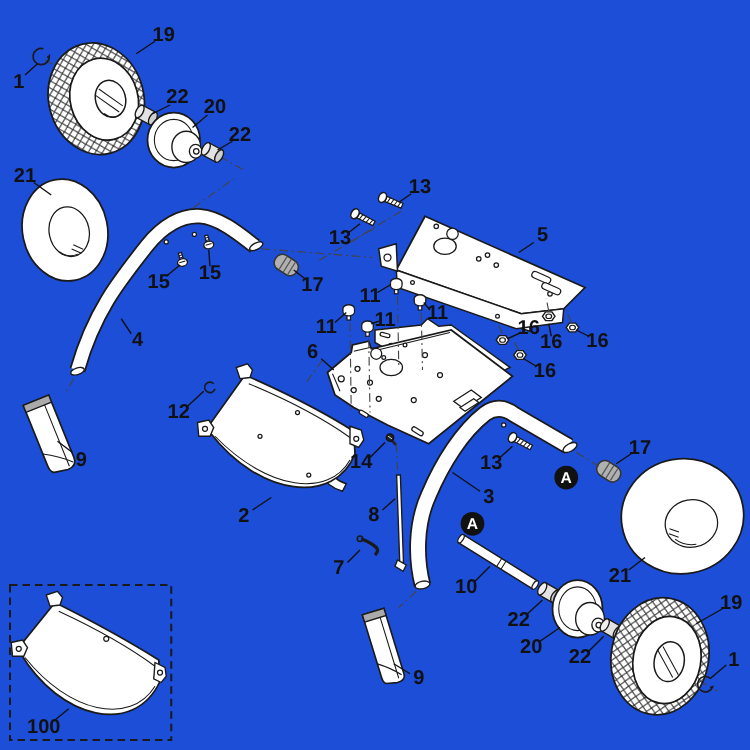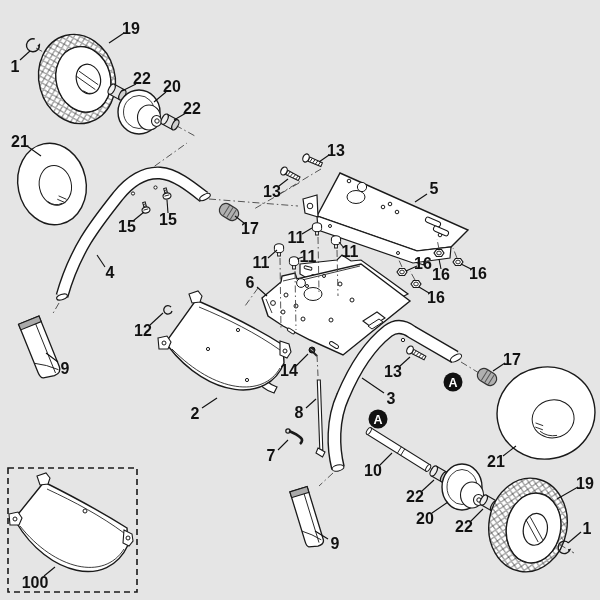--- a/index.html
+++ b/index.html
@@ -1,16 +1,16 @@
 <!DOCTYPE html>
 <html><head>
 <meta charset="utf-8">
 <style>
   html,body{margin:0;padding:0;background:#fff;}
-  #stage{width:600px;height:600px;background:#e5e5e5;position:relative;overflow:hidden;}
+  #stage{width:600px;height:600px;background:#1d4ed8;position:relative;overflow:hidden;}
   svg{display:block;}
   .ln{stroke:#1a1a1a;fill:none;}
   .part{fill:#ffffff;stroke:#1a1a1a;}
   .callout{font-family:"Liberation Sans",sans-serif;font-weight:bold;font-size:16px;fill:#111;text-anchor:middle;dominant-baseline:central;}
   .mk{font-family:"Liberation Sans",sans-serif;font-weight:bold;font-size:12.5px;fill:#ffffff;text-anchor:middle;dominant-baseline:central;}
   .leader{stroke:#111;stroke-width:1.1;}
   .dash{stroke:#444;stroke-width:0.9;fill:none;stroke-dasharray:7 3 1.5 3;}
   .hole{fill:#fff;stroke:#1a1a1a;stroke-width:1;}
   .thin{stroke:#1a1a1a;stroke-width:0.85;fill:none;}
 </style>

